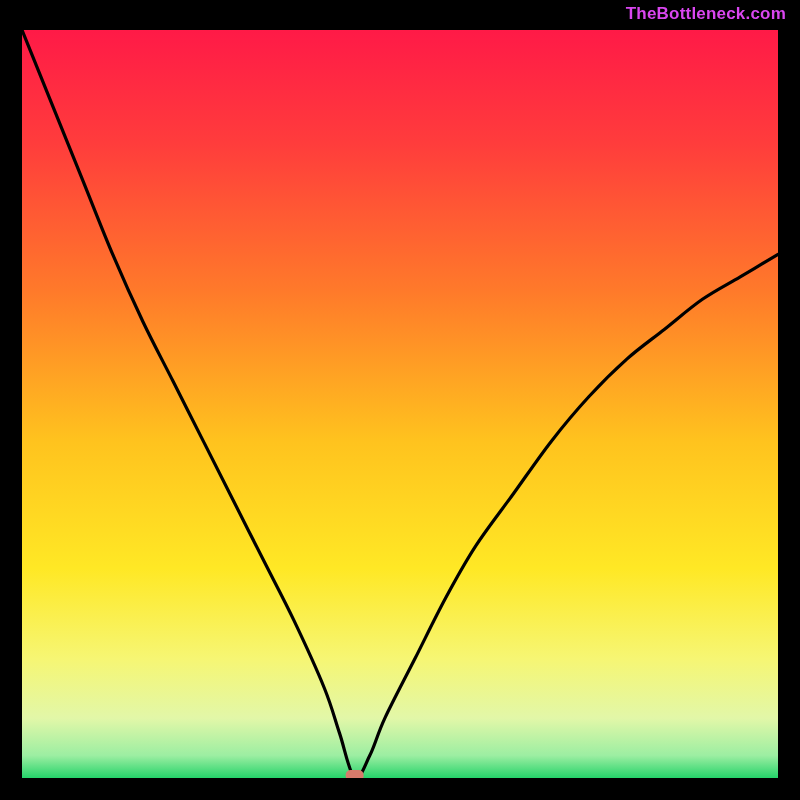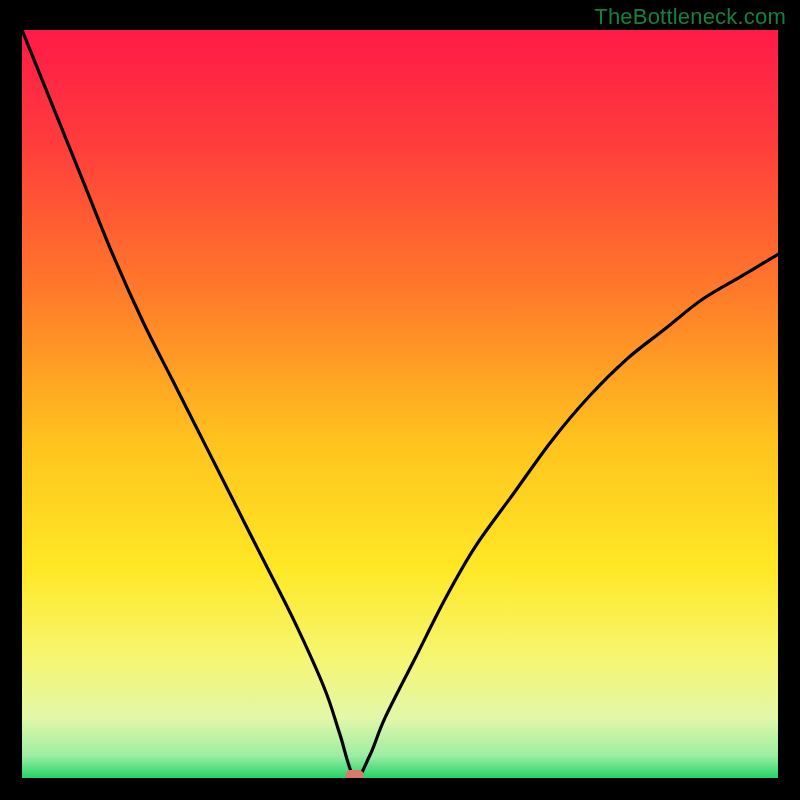--- a/index.html
+++ b/index.html
@@ -14,23 +14,23 @@
   .chart-wrapper {
     position: relative;
     width: 800px;
     height: 800px;
     background: #000;
   }
   .watermark {
     position: absolute;
     top: 4px;
     right: 14px;
-    color: #15803d;
-    font-size: 22px;
-    font-weight: 400;
+    color: #d946ef;
+    font-size: 17px;
+    font-weight: 700;
     letter-spacing: 0.2px;
     pointer-events: none;
   }
   .plot-area {
     position: absolute;
     left: 22px;
     top: 30px;
     width: 756px;
     height: 748px;
   }

